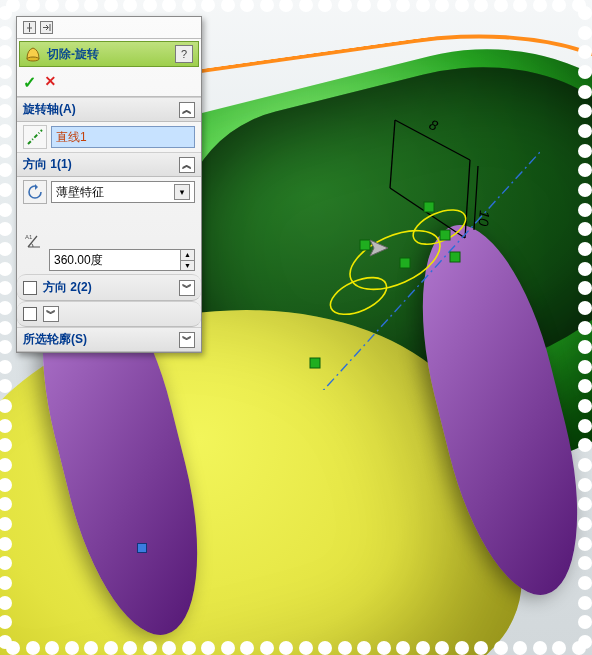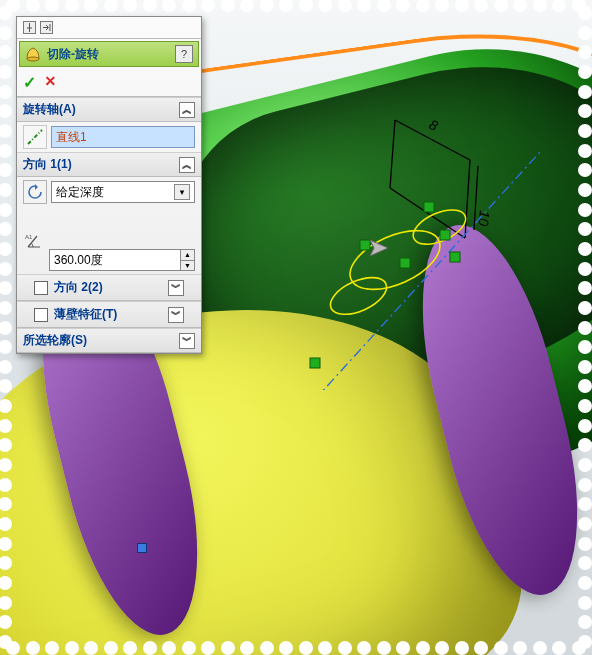--- a/index.html
+++ b/index.html
@@ -159,25 +159,25 @@
   .spin-input {
     flex:1; height:20px; background:#fff; border:1px solid #888;
     display:flex; align-items:stretch;margin-top:39px;
   }
   .spin-input .val { flex:1; padding:0 4px; display:flex; align-items:center; }
   .spin-btns { width:14px; display:flex; flex-direction:column; }
   .spin-btns div { flex:1; border-left:1px solid #888; display:flex; align-items:center; justify-content:center; font-size:7px; background:#eee; }
   .spin-btns div:first-child { border-bottom:1px solid #888; }
 
   .chk-row { display:flex; align-items:center; gap:6px;
-    padding:4px 17px;
+    padding:4px 6px;
     background: linear-gradient(#f0f0f0,#e4e4e4);
     border-top:1px solid #cfcfcf;
     border-bottom:1px solid #bcbcbc;
-    color:#003a8f; font-weight:bold;
+    color:#003a8f; font-weight:bold;border-radius:9px;
   }
   .chk { width:12px; height:12px; border:1px solid #666; background:#fff; }
 
   
   .dim-overlay { position:absolute; left:300px; top:110px; width:240px; height:280px; pointer-events:none; }
 
 </style>
 </head>
 <body>
 
@@ -416,21 +416,21 @@
     <span class="chevrons">︽</span>
   </div>
   <div class="row">
     <span class="reverse-btn">
       <svg width="16" height="16" viewBox="0 0 16 16">
           <path d="M8 2a6 6 0 1 0 6 6" stroke="#3a6fb5" stroke-width="1.6" fill="none"></path>
           <path d="M8 0l3 3-3 3z" fill="#3a6fb5"></path>
         </svg>
     </span>
     <span class="combo">
-      <span>给定深度</span>
+      <span>薄壁特征</span>
       <span class="drop">▾</span>
     </span>
   </div>
   <div class="row">
     <span class="angle-icon">
       <svg width="18" height="18" viewBox="0 0 18 18">
           <path d="M3 15h12M3 15 12 4" stroke="#555" stroke-width="1.2" fill="none"></path>
           <path d="M8 15a5 5 0 0 0-1.3-3.4" stroke="#555" stroke-width="1" fill="none"></path>
           <text x="0" y="7" font-size="6" fill="#555">A1</text>
         </svg>
@@ -445,21 +445,20 @@
   </div>
 
   <div class="chk-row">
     <span class="chk"></span>
     <span style="flex:1">方向 2(2)</span>
     <span class="chevrons">︾</span>
   </div>
 
   <div class="chk-row">
     <span class="chk"></span>
-    <span style="flex:1">薄壁特征(T)</span>
     <span class="chevrons">︾</span>
   </div>
 
   <div class="section-head">
     <span>所选轮廓(S)</span>
     <span class="chevrons">︾</span>
   </div>
 
 </div>
 

